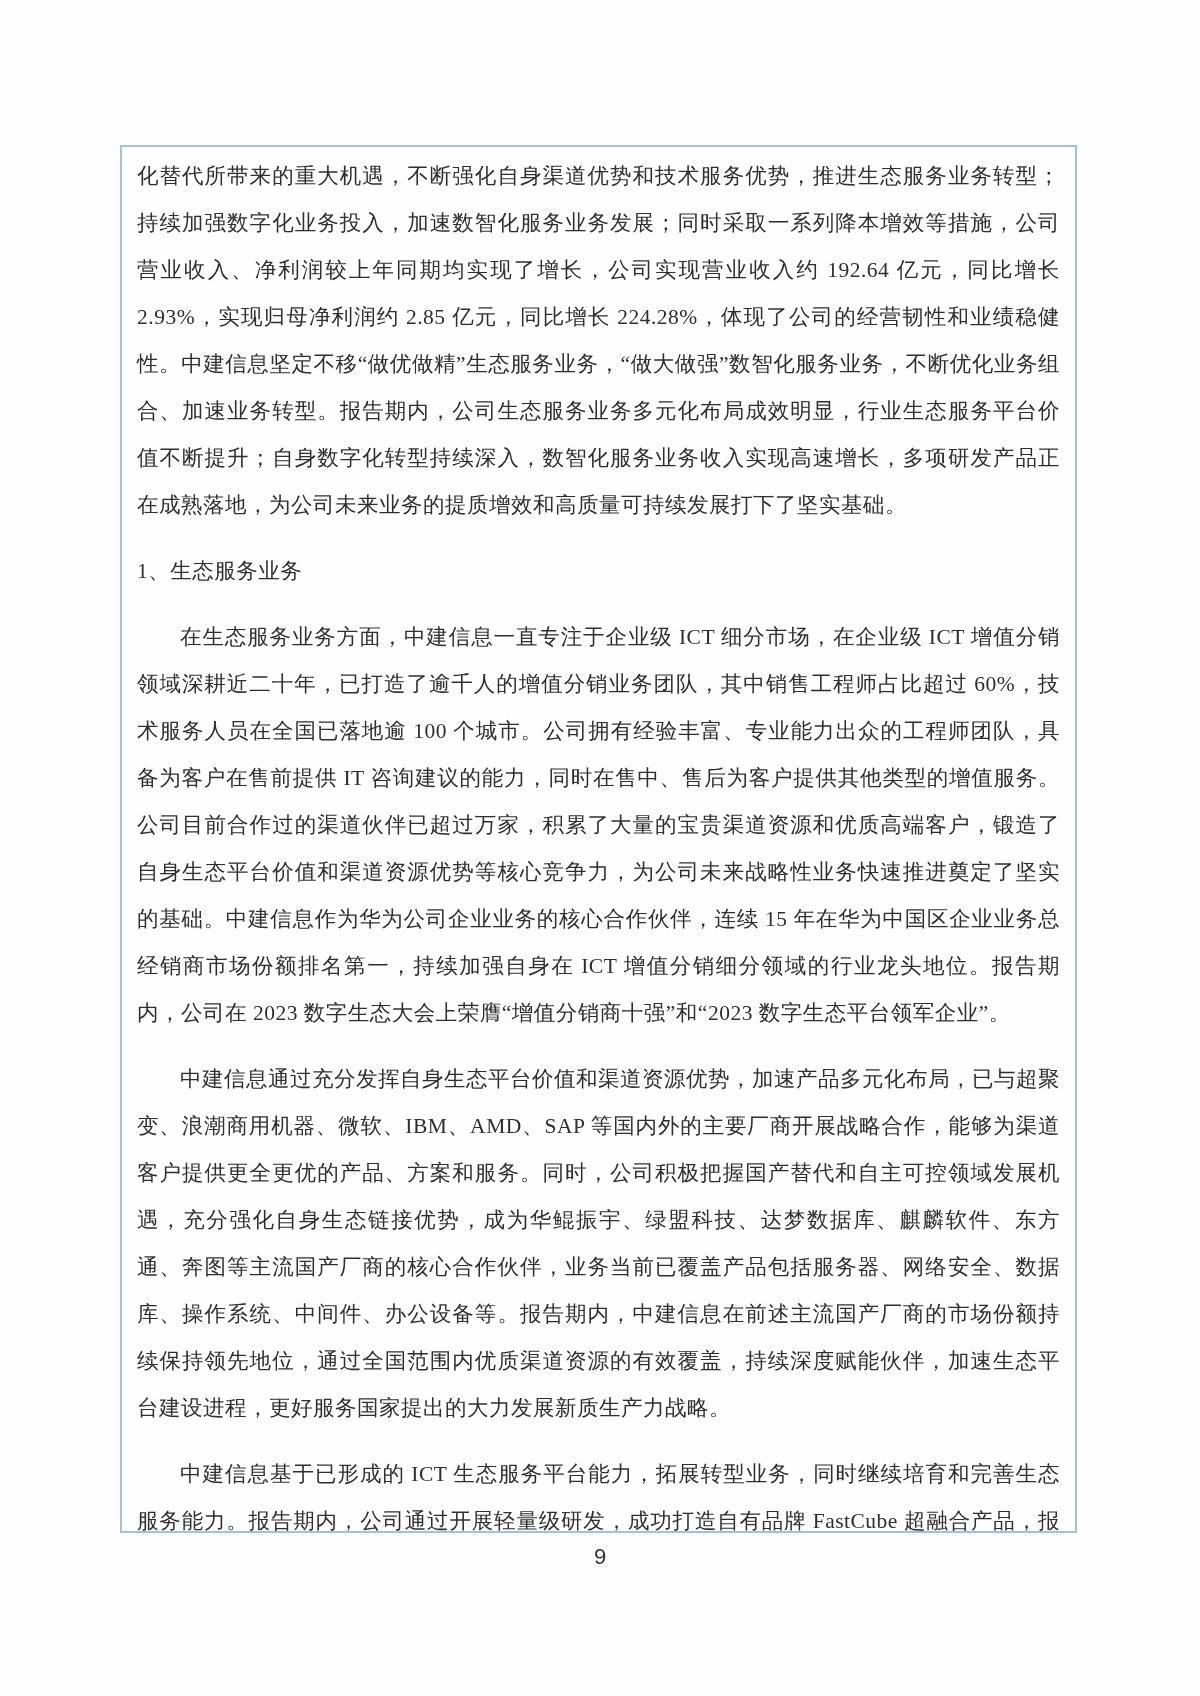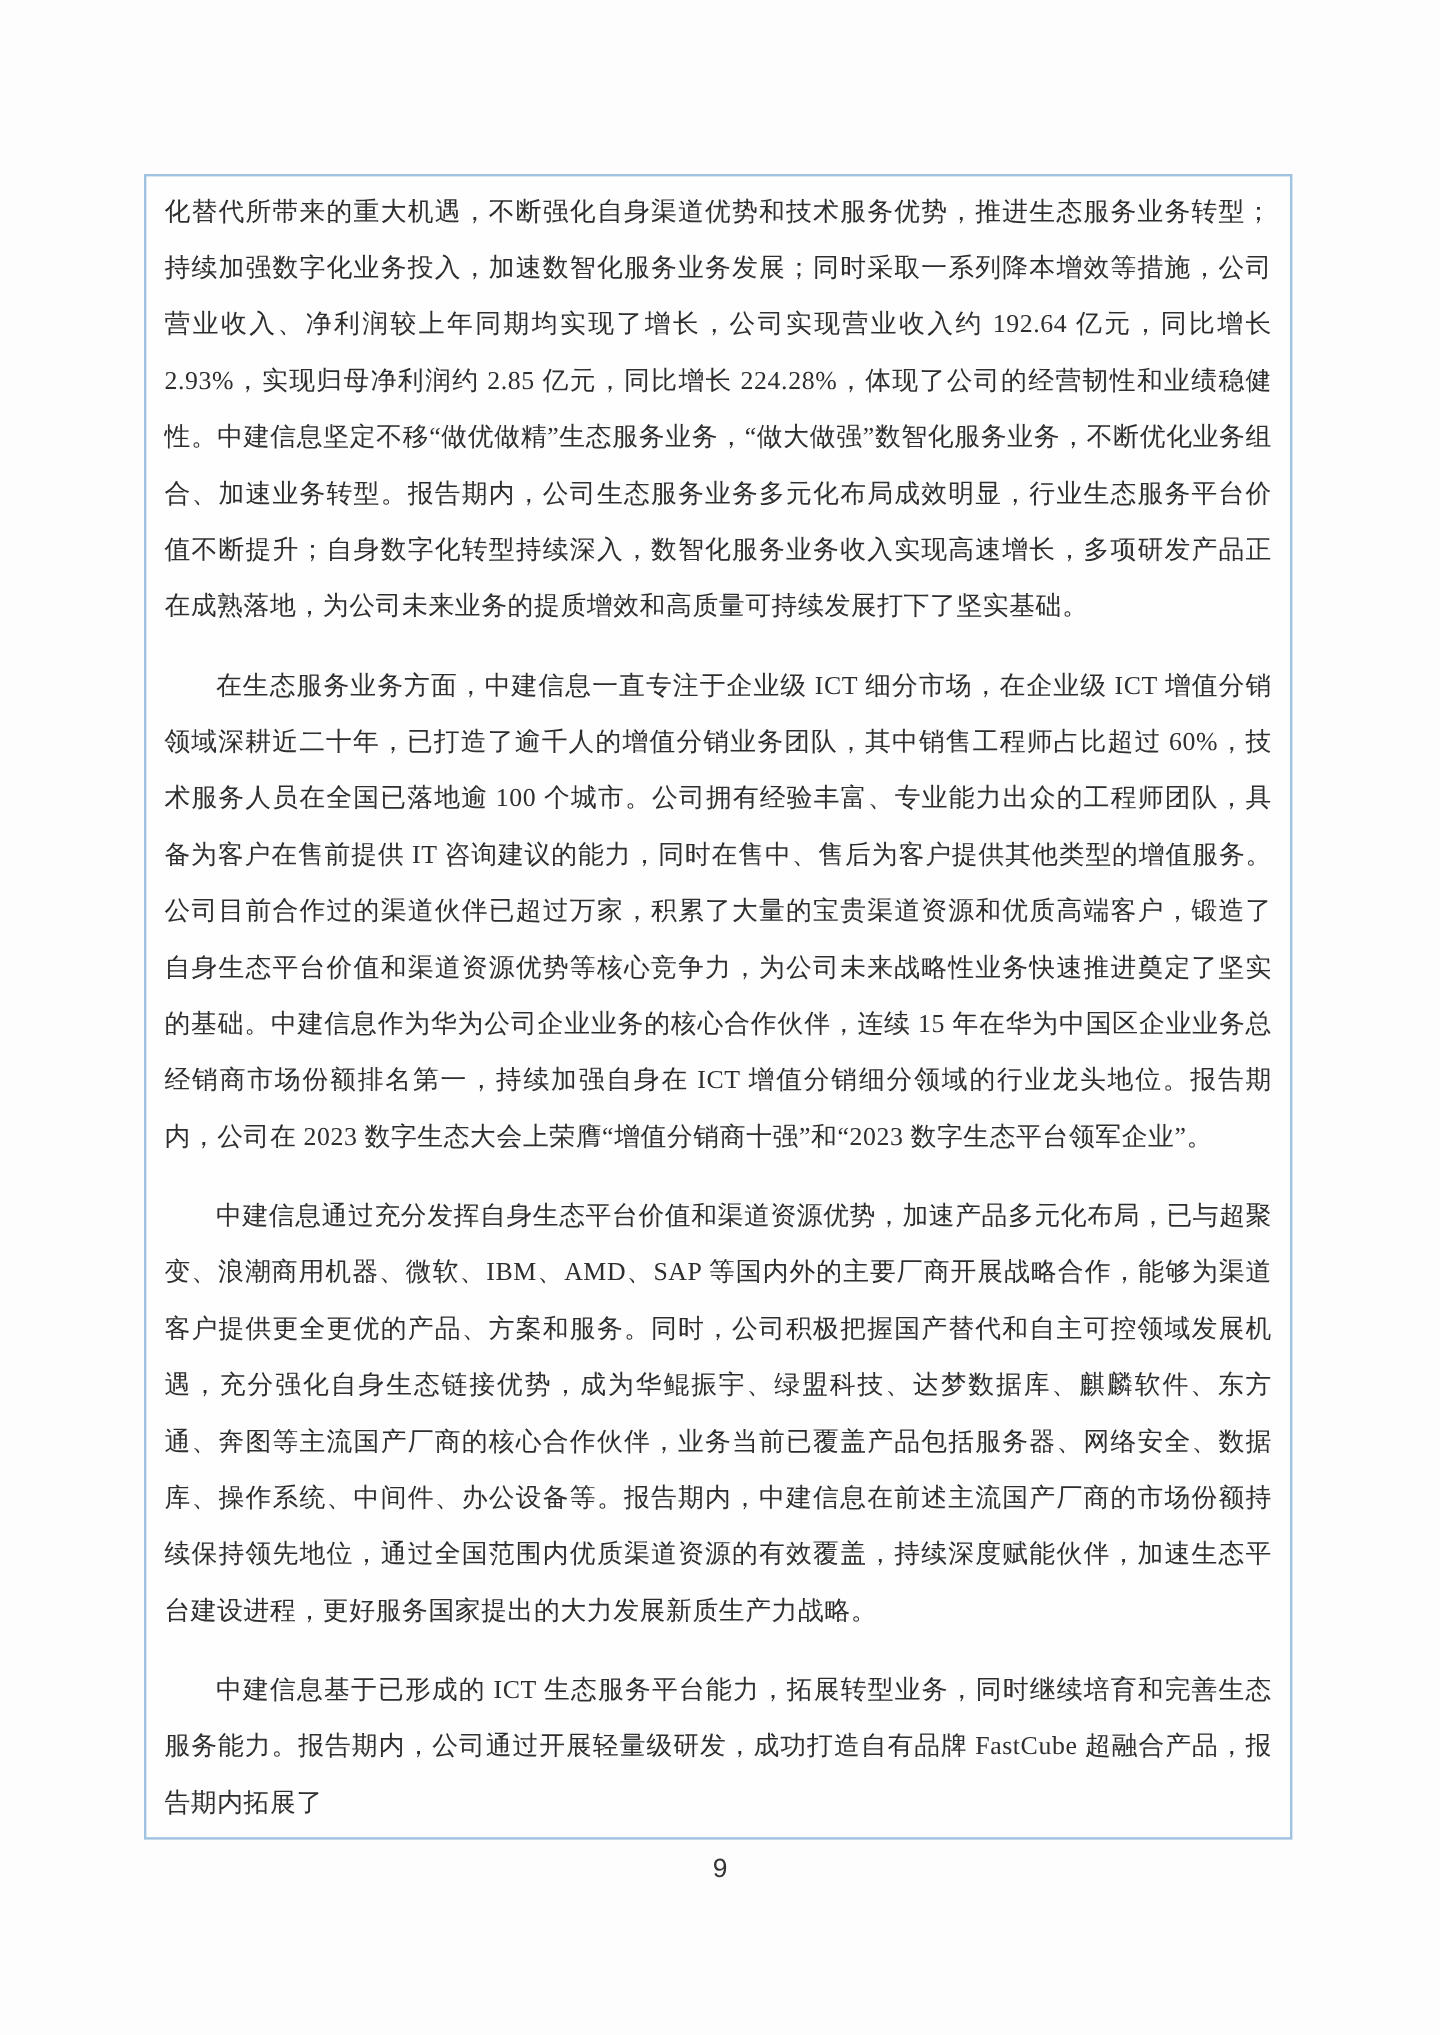--- a/index.html
+++ b/index.html
@@ -66,20 +66,21 @@
   }
 </style>
 </head>
 <body>
 
 <div class="page">
 
   <div class="text-frame">
     <p>化替代所带来的重大机遇，不断强化自身渠道优势和技术服务优势，推进生态服务业务转型；持续加强数字化业务投入，加速数智化服务业务发展；同时采取一系列降本增效等措施，公司营业收入、净利润较上年同期均实现了增长，公司实现营业收入约 192.64 亿元，同比增长 2.93%，实现归母净利润约 2.85 亿元，同比增长 224.28%，体现了公司的经营韧性和业绩稳健性。中建信息坚定不移“做优做精”生态服务业务，“做大做强”数智化服务业务，不断优化业务组合、加速业务转型。报告期内，公司生态服务业务多元化布局成效明显，行业生态服务平台价值不断提升；自身数字化转型持续深入，数智化服务业务收入实现高速增长，多项研发产品正在成熟落地，为公司未来业务的提质增效和高质量可持续发展打下了坚实基础。</p>
 
+    <p class="heading">1、生态服务业务</p>
 
     <p class="indent">在生态服务业务方面，中建信息一直专注于企业级 ICT 细分市场，在企业级 ICT 增值分销领域深耕近二十年，已打造了逾千人的增值分销业务团队，其中销售工程师占比超过 60%，技术服务人员在全国已落地逾 100 个城市。公司拥有经验丰富、专业能力出众的工程师团队，具备为客户在售前提供 IT 咨询建议的能力，同时在售中、售后为客户提供其他类型的增值服务。公司目前合作过的渠道伙伴已超过万家，积累了大量的宝贵渠道资源和优质高端客户，锻造了自身生态平台价值和渠道资源优势等核心竞争力，为公司未来战略性业务快速推进奠定了坚实的基础。中建信息作为华为公司企业业务的核心合作伙伴，连续 15 年在华为中国区企业业务总经销商市场份额排名第一，持续加强自身在 ICT 增值分销细分领域的行业龙头地位。报告期内，公司在 2023 数字生态大会上荣膺“增值分销商十强”和“2023 数字生态平台领军企业”。</p>
 
     <p class="indent">中建信息通过充分发挥自身生态平台价值和渠道资源优势，加速产品多元化布局，已与超聚变、浪潮商用机器、微软、IBM、AMD、SAP 等国内外的主要厂商开展战略合作，能够为渠道客户提供更全更优的产品、方案和服务。同时，公司积极把握国产替代和自主可控领域发展机遇，充分强化自身生态链接优势，成为华鲲振宇、绿盟科技、达梦数据库、麒麟软件、东方通、奔图等主流国产厂商的核心合作伙伴，业务当前已覆盖产品包括服务器、网络安全、数据库、操作系统、中间件、办公设备等。报告期内，中建信息在前述主流国产厂商的市场份额持续保持领先地位，通过全国范围内优质渠道资源的有效覆盖，持续深度赋能伙伴，加速生态平台建设进程，更好服务国家提出的大力发展新质生产力战略。</p>
 
     <p class="indent">中建信息基于已形成的 ICT 生态服务平台能力，拓展转型业务，同时继续培育和完善生态服务能力。报告期内，公司通过开展轻量级研发，成功打造自有品牌 FastCube 超融合产品，报告期内拓展了</p>
   </div>
 
   <div class="footer">9</div>
 

